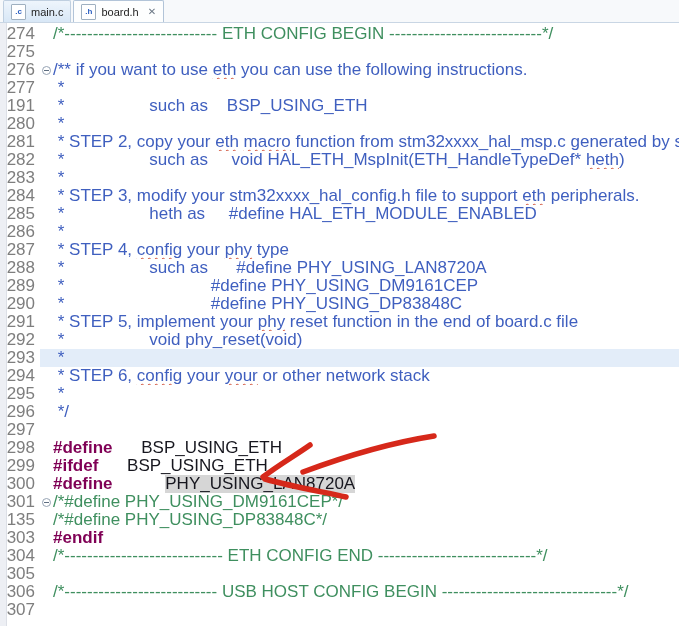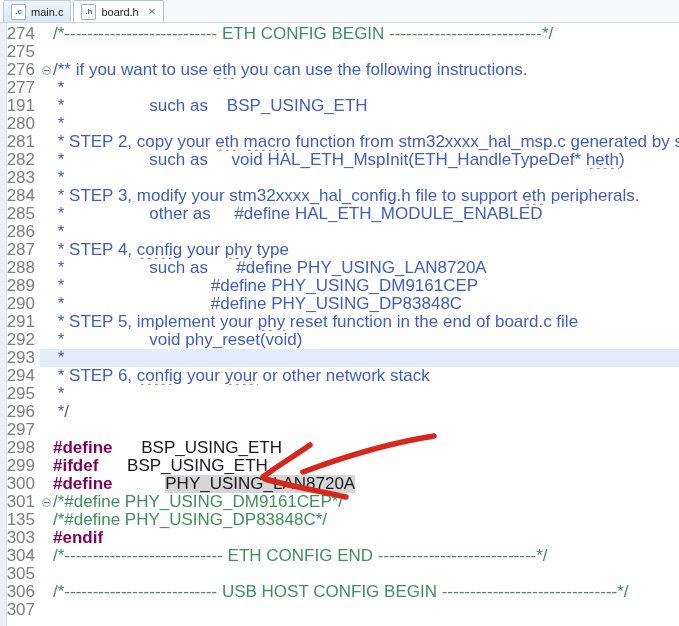--- a/index.html
+++ b/index.html
@@ -56,21 +56,21 @@
       <div class="row"><span class="ln">274</span><span class="lb"><span class="fold"></span><span class="code"><span class="st-c">/*--------------------------- ETH CONFIG BEGIN ---------------------------*/</span></span></span></div>
       <div class="row"><span class="ln">275</span><span class="lb"><span class="fold"></span><span class="code"></span></span></div>
       <div class="row"><span class="ln">276</span><span class="lb"><span class="fold"><span class="fold-icon"></span></span><span class="code"><span class="st-d">/** if you want to use </span><span class="st-d sp">eth</span><span class="st-d"> you can use the following instructions.</span></span></span></div>
       <div class="row"><span class="ln">277</span><span class="lb"><span class="fold"></span><span class="code"><span class="st-d"> *</span></span></span></div>
       <div class="row"><span class="ln">191</span><span class="lb"><span class="fold"></span><span class="code"><span class="st-d"> *                  such as    BSP_USING_ETH</span></span></span></div>
       <div class="row"><span class="ln">280</span><span class="lb"><span class="fold"></span><span class="code"><span class="st-d"> *</span></span></span></div>
       <div class="row"><span class="ln">281</span><span class="lb"><span class="fold"></span><span class="code"><span class="st-d"> * STEP 2, copy your </span><span class="st-d sp">eth</span><span class="st-d"> </span><span class="st-d sp">macro</span><span class="st-d"> function from stm32xxxx_hal_msp.c generated by stm32cubemx</span></span></span></div>
       <div class="row"><span class="ln">282</span><span class="lb"><span class="fold"></span><span class="code"><span class="st-d"> *                  such as     void HAL_ETH_MspInit(ETH_HandleTypeDef* </span><span class="st-d sp">heth</span><span class="st-d">)</span></span></span></div>
       <div class="row"><span class="ln">283</span><span class="lb"><span class="fold"></span><span class="code"><span class="st-d"> *</span></span></span></div>
       <div class="row"><span class="ln">284</span><span class="lb"><span class="fold"></span><span class="code"><span class="st-d"> * STEP 3, modify your stm32xxxx_hal_config.h file to support </span><span class="st-d sp">eth</span><span class="st-d"> peripherals.</span></span></span></div>
-      <div class="row"><span class="ln">285</span><span class="lb"><span class="fold"></span><span class="code"><span class="st-d"> *                  other as     #define HAL_ETH_MODULE_ENABLED</span></span></span></div>
+      <div class="row"><span class="ln">285</span><span class="lb"><span class="fold"></span><span class="code"><span class="st-d"> *                  heth as     #define HAL_ETH_MODULE_ENABLED</span></span></span></div>
       <div class="row"><span class="ln">286</span><span class="lb"><span class="fold"></span><span class="code"><span class="st-d"> *</span></span></span></div>
       <div class="row"><span class="ln">287</span><span class="lb"><span class="fold"></span><span class="code"><span class="st-d"> * STEP 4, </span><span class="st-d sp">config</span><span class="st-d"> your </span><span class="st-d sp">phy</span><span class="st-d"> type</span></span></span></div>
       <div class="row"><span class="ln">288</span><span class="lb"><span class="fold"></span><span class="code"><span class="st-d"> *                  such as      #define PHY_USING_LAN8720A</span></span></span></div>
       <div class="row"><span class="ln">289</span><span class="lb"><span class="fold"></span><span class="code"><span class="st-d"> *                               #define PHY_USING_DM9161CEP</span></span></span></div>
       <div class="row"><span class="ln">290</span><span class="lb"><span class="fold"></span><span class="code"><span class="st-d"> *                               #define PHY_USING_DP83848C</span></span></span></div>
       <div class="row"><span class="ln">291</span><span class="lb"><span class="fold"></span><span class="code"><span class="st-d"> * STEP 5, implement your </span><span class="st-d sp">phy</span><span class="st-d"> reset function in the end of board.c file</span></span></span></div>
       <div class="row"><span class="ln">292</span><span class="lb"><span class="fold"></span><span class="code"><span class="st-d"> *                  void phy_reset(void)</span></span></span></div>
       <div class="row"><span class="ln">293</span><span class="lb cur"><span class="fold"></span><span class="code"><span class="st-d"> *</span></span></span></div>
       <div class="row"><span class="ln">294</span><span class="lb"><span class="fold"></span><span class="code"><span class="st-d"> * STEP 6, </span><span class="st-d sp">config</span><span class="st-d"> your </span><span class="st-d sp">your</span><span class="st-d"> or other network stack</span></span></span></div>
       <div class="row"><span class="ln">295</span><span class="lb"><span class="fold"></span><span class="code"><span class="st-d"> *</span></span></span></div>

